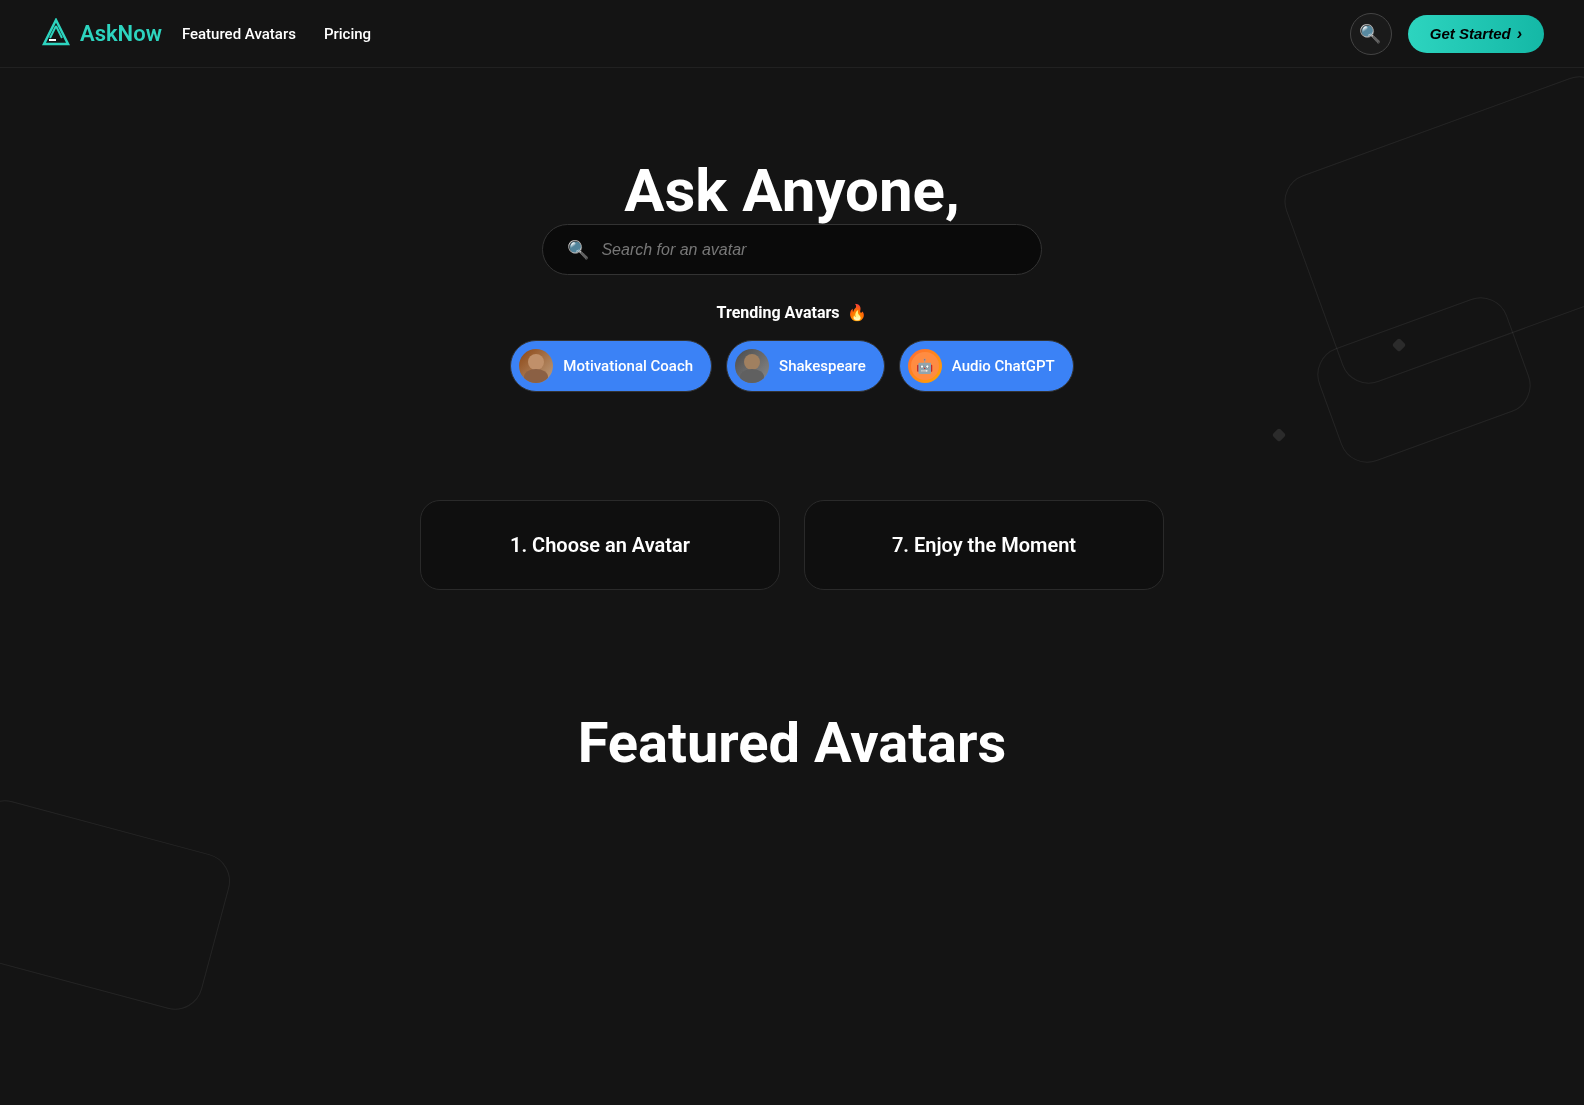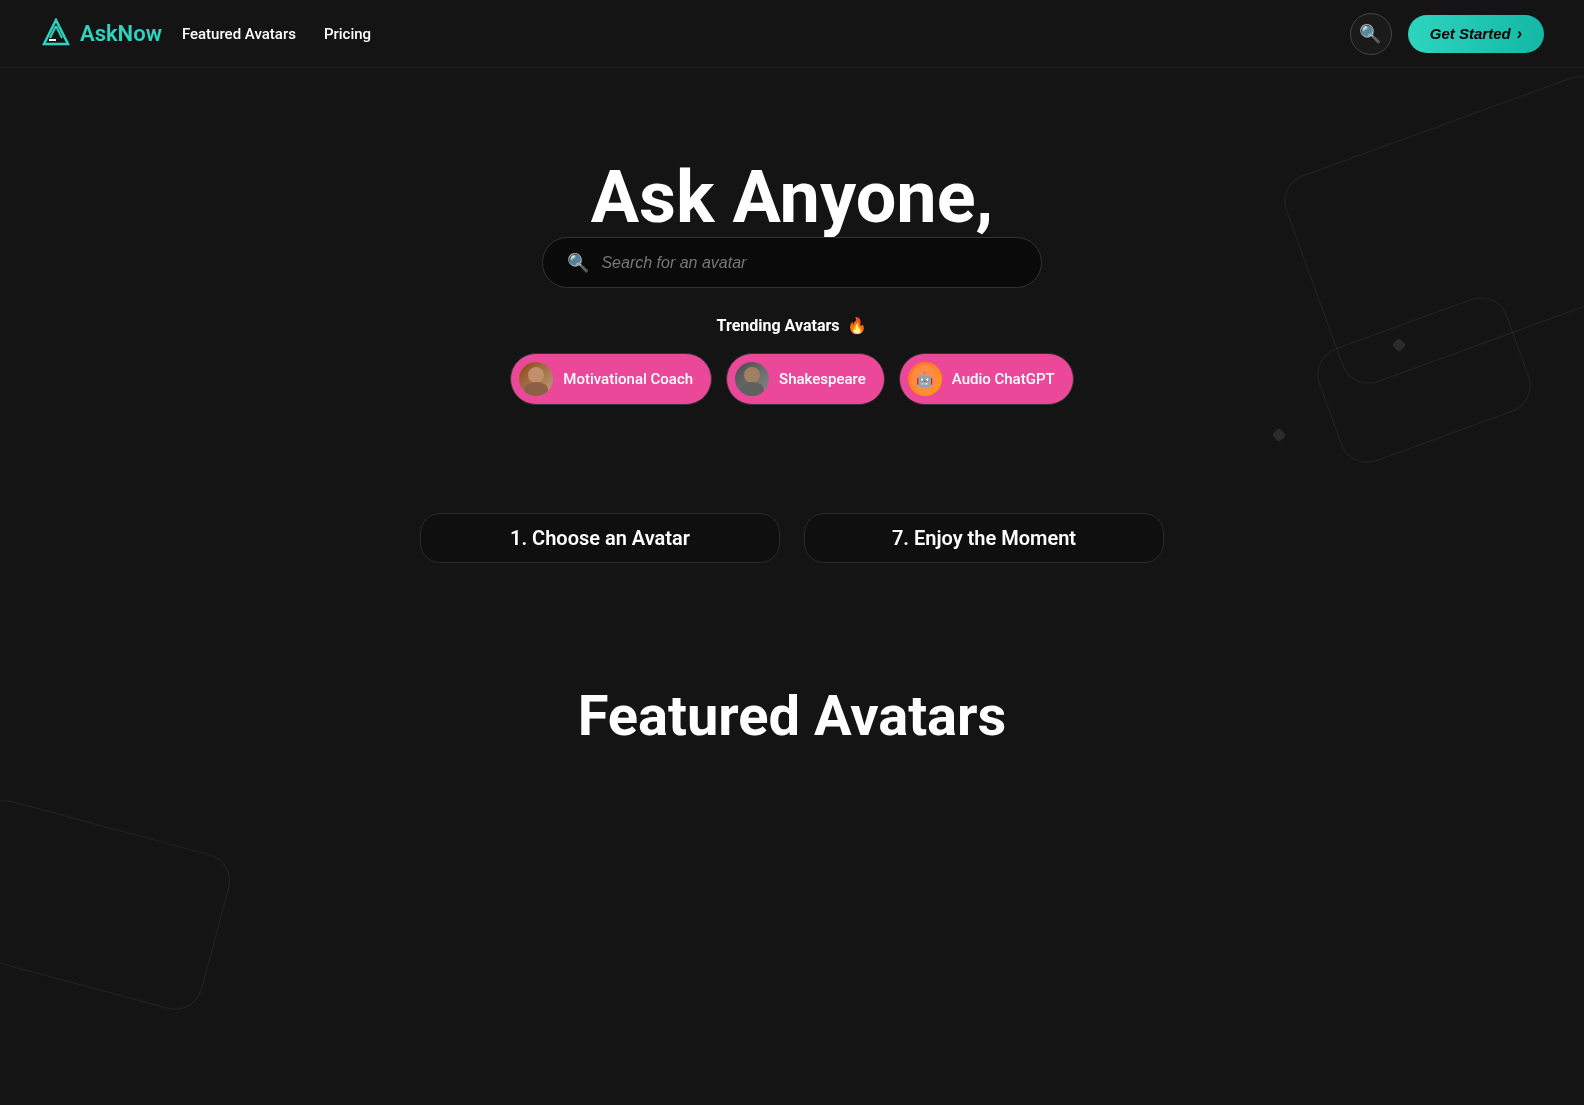--- a/index.html
+++ b/index.html
@@ -143,21 +143,21 @@
       position: relative;
       z-index: 5;
     }
 
     
     .hero {
       text-align: center;
       padding: 90px 20px 60px;
     }
     .hero-title-white {
-      font-size: 72px;
+      font-size: 60px;
       font-weight: 700;
       color: #ffffff;
       line-height: 1.1;
       display: block;
     }
     .hero-title-teal {
       font-size: 88px;
       font-weight: 700;
       color: #2dd4bf;
       line-height: 1.2;
@@ -215,21 +215,21 @@
     .trending-avatars {
       display: flex;
       justify-content: center;
       gap: 14px;
       flex-wrap: wrap;
     }
     .avatar-chip {
       display: flex;
       align-items: center;
       gap: 10px;
-      background: #ec4899;
+      background: #3b82f6;
       border: 1px solid #333;
       border-radius: 50px;
       padding: 8px 18px 8px 8px;
       cursor: pointer;
       transition: background 0.2s;
       font-size: 15px;
       font-weight: 500;
       color: #fff;
     }
     .avatar-chip-img {
@@ -253,21 +253,21 @@
       justify-content: center;
       gap: 24px;
       padding: 0 100px 80px;
     }
     .step-card {
       flex: 1;
       max-width: 360px;
       background: #0f0f0f;
       border: 1.5px solid #2a2a2a;
       border-radius: 20px;
-      padding: 12px 30px;
+      padding: 32px 30px;
       text-align: center;
     }
     .step-label {
       font-size: 20px;
       font-weight: 600;
       color: #fff;
     }
 
     
     .featured-section {

